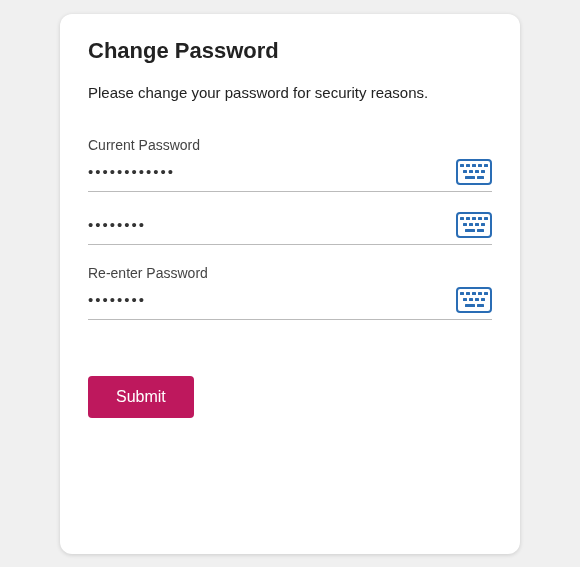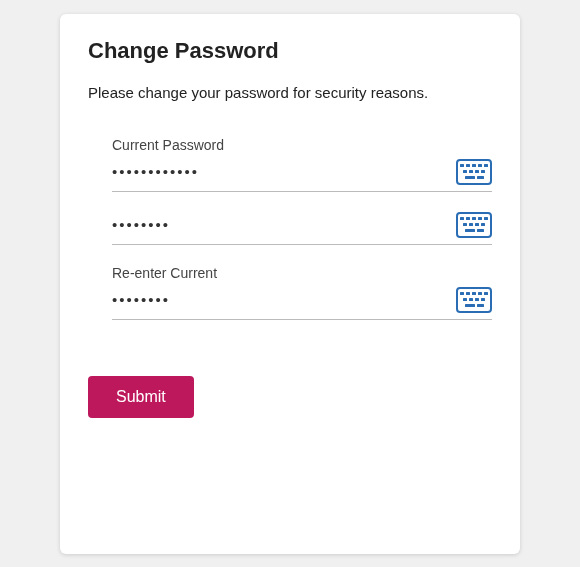--- a/index.html
+++ b/index.html
@@ -13,21 +13,21 @@
       height: 567px;
       background: #f0f0f0;
       display: flex;
       align-items: center;
       justify-content: center;
       font-family: Arial, sans-serif;
     }
 
     .card {
       background: #ffffff;
-      border-radius: 6px;
+      border-radius: 12px;
       width: 460px;
       min-height: 540px;
       padding: 24px 28px 32px 28px;
       box-shadow: 0 1px 4px rgba(0,0,0,0.15);
     }
 
     .card-title {
       font-size: 22px;
       font-weight: bold;
       color: #222;
@@ -35,21 +35,20 @@
     }
 
     .card-subtitle {
       font-size: 15px;
       color: #222;
       margin-bottom: 36px;
     }
 
     .field-group {
       margin-bottom: 20px;
-      margin-left: 24px;
     }
 
     .field-label {
       font-size: 14px;
       color: #444;
       margin-bottom: 6px;
       display: block;
     }
 
     .field-row {
@@ -171,21 +170,21 @@
         <div class="kb-row">
           <div class="kb-key wide"></div>
           <div class="kb-key medium"></div>
         </div>
       </div>
     </div>
   </div>
 
   
   <div class="field-group">
-    <label class="field-label">Re-enter Current</label>
+    <label class="field-label">Re-enter Password</label>
     <div class="field-row">
       <input type="password" class="field-input" value="12345678" style="">
       <div class="keyboard-icon">
         <div class="kb-row">
           <div class="kb-key"></div>
           <div class="kb-key"></div>
           <div class="kb-key"></div>
           <div class="kb-key"></div>
           <div class="kb-key"></div>
         </div>

